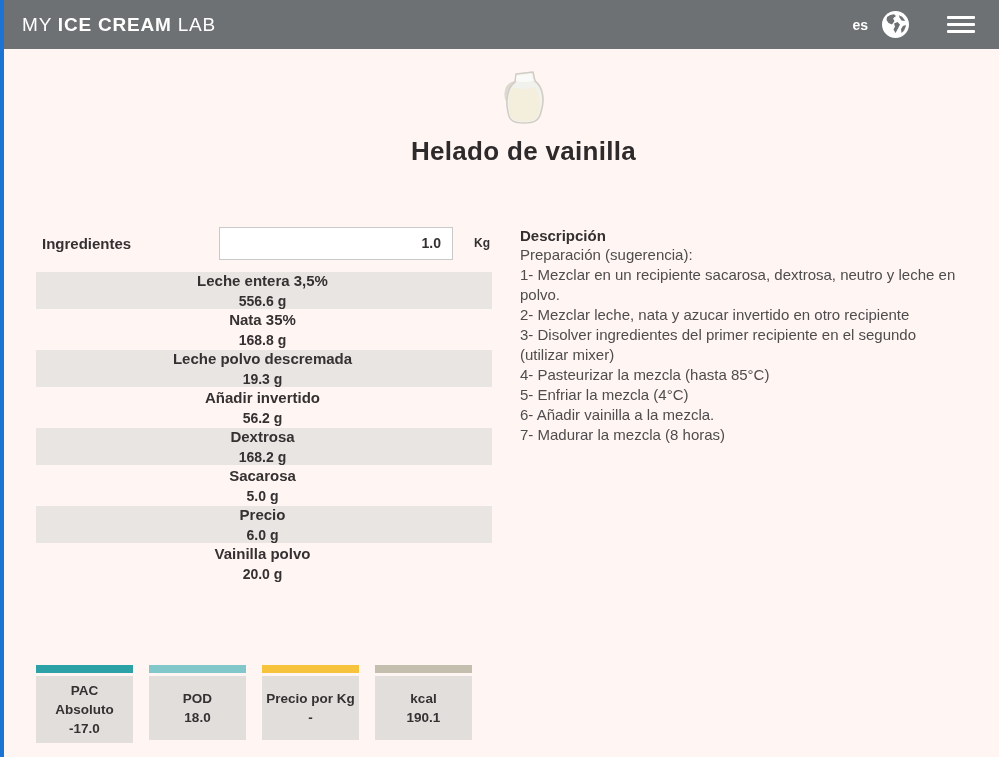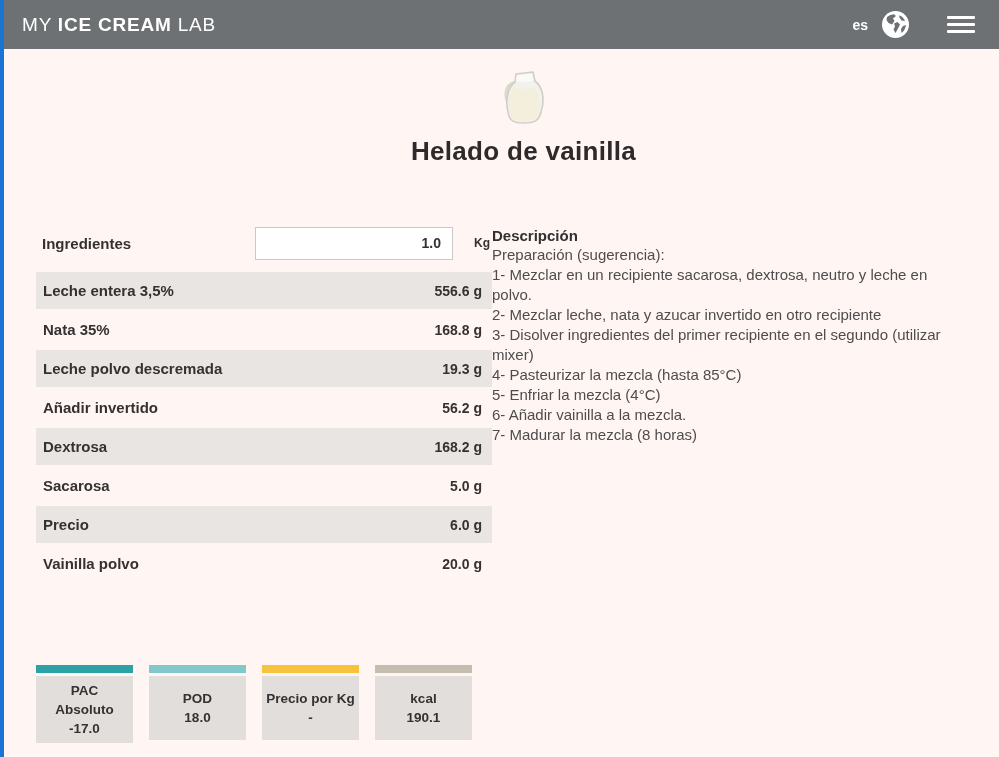--- a/index.html
+++ b/index.html
@@ -28,38 +28,38 @@
   .burger { width:28px; margin-left:24px; cursor:pointer; display:flex; flex-direction:column; gap:4px; }
   .burger span { display:block; height:3px; background:#ffffff; border-radius:1px; }
   
   .hero { text-align:center; padding-top:21px;padding-left:48px; }
   .jug { width:48px; height:56px; display:inline-block; }
   .page-title {
     margin-top:6px;
     font-size:26px; font-weight:800; color:#2e2a2b; letter-spacing:.3px;
   }
   
-  .columns { display:flex; margin:57px 34px 0 36px; }
+  .columns { display:flex; margin:57px 34px 0 36px; gap:28px; }
   .left-col { width:456px; flex:none; }
   .right-col { flex:1; padding-top:3px; }
   
   .amount-row { display:flex; align-items:center; height:38px; margin-bottom:9px; }
   .amount-label { flex:1; font-size:15px; font-weight:700; color:#353132; padding-left:6px; }
   .amount-input {
-    width:198px; height:33px; border:1px solid #c9c9c9; background:#ffffff;
+    width:234px; height:33px; border:1px solid #c9c9c9; background:#ffffff;
     text-align:right; padding-right:11px;
     font-family:"Liberation Sans", sans-serif;
     font-size:14px; font-weight:700; color:#353132;
   }
   .amount-unit { font-size:12px; font-weight:700; color:#353132; margin-left:21px; margin-right:2px; }
   
   .ing-row {
     height:39px; display:flex; align-items:center; justify-content:space-between;
     padding:0 10px 0 7px;
-    border-top:1px solid #fff6f3; border-bottom:1px solid #fff6f3;
+    border-top:1px solid #fff6f3; border-bottom:1px solid #fff6f3;flex-direction:column;
   }
   .ing-row:nth-child(odd) { background:#e9e5e2; }
   .ing-name { font-size:15px; font-weight:700; color:#353132; }
   .ing-amount { font-size:14px; font-weight:700; color:#353132; }
   
   .desc-title { font-size:15px; font-weight:700; color:#343031; margin-bottom:1px; }
   .desc-line { font-size:15px; color:#4f4c4d; line-height:20px; }
   
   .stats { display:flex; gap:16px; margin:82px 12px 0 36px; }
   .stat-card { width:97px; flex:none; }

